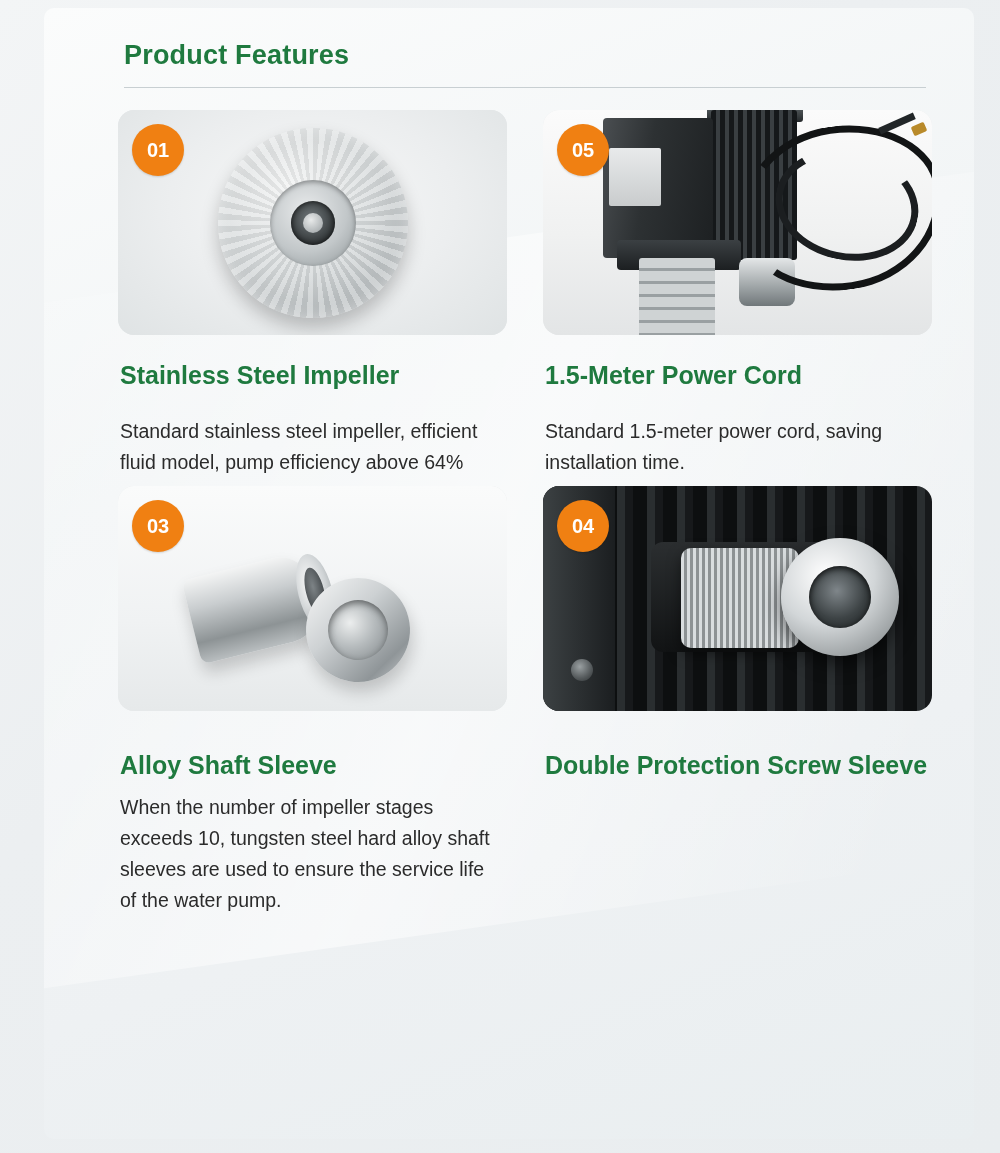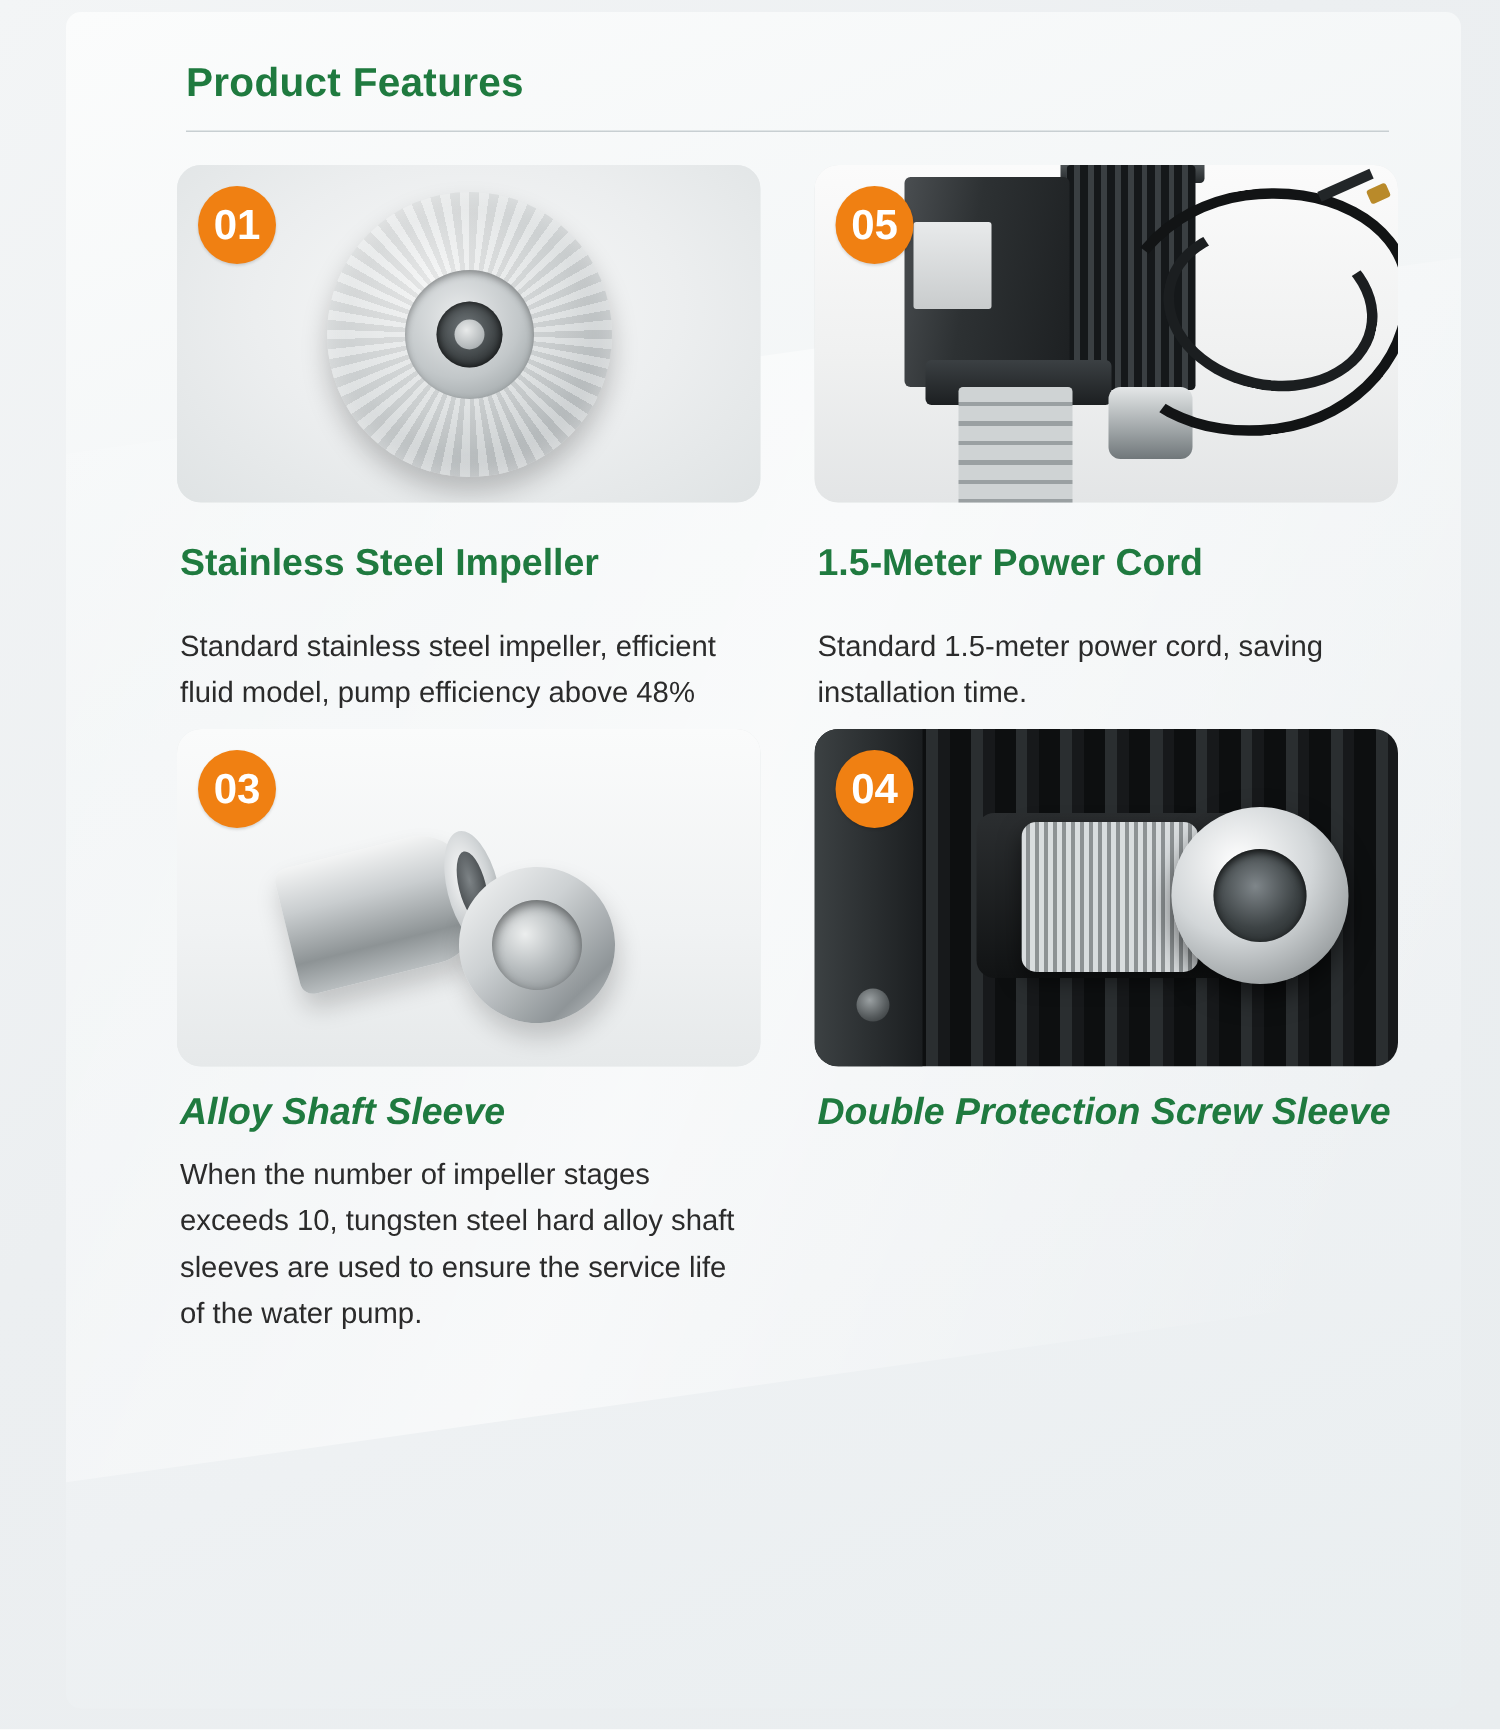--- a/index.html
+++ b/index.html
@@ -88,21 +88,21 @@
 
   .badge {
     position: absolute;
     left: 14px;
     top: 14px;
     width: 52px;
     height: 52px;
     border-radius: 50%;
     background: #f08012;
     color: #ffffff;
-    font-size: 28px;
+    font-size: 20px;
     font-weight: bold;
     display: flex;
     align-items: center;
     justify-content: center;
     z-index: 5;
     box-shadow: 0 1px 2px rgba(0,0,0,0.15);
   }
 
   .card-title {
     font-size: 25px;
@@ -112,21 +112,21 @@
   }
 
   .card-text {
     font-size: 19.5px;
     line-height: 31px;
     color: #2b2b2b;
     margin: 26px 0 0 2px;
     max-width: 370px;
   }
 
-  .row2 .card-title { margin-top: 16px; font-style: italic; }
+  .row2 .card-title { margin-top: 40px; }
   .row2 .card-text { margin-top: 12px; }
 
   
   .img1 {
     position: absolute;
     inset: 0;
     background: radial-gradient(ellipse at 50% 42%, #f7f8f8 0%, #eceeef 52%, #dfe3e4 100%);
   }
   .impeller {
     position: absolute;
@@ -420,21 +420,21 @@
       <div class="card">
         <div class="thumb">
           <div class="img1">
             <div class="impeller">
               <div class="impeller-hub"></div>
             </div>
           </div>
           <div class="badge">01</div>
         </div>
         <div class="card-title">Stainless Steel Impeller</div>
-        <div class="card-text">Standard stainless steel impeller, efficient fluid model, pump efficiency above 48%</div>
+        <div class="card-text">Standard stainless steel impeller, efficient fluid model, pump efficiency above 64%</div>
       </div>
 
       <div class="card">
         <div class="thumb">
           <div class="img2">
             <div class="motor-fins-top"></div>
             <div class="motor-fins"></div>
             <div class="motor-body"></div>
             <div class="motor-label"></div>
             <div class="pump-head"></div>

